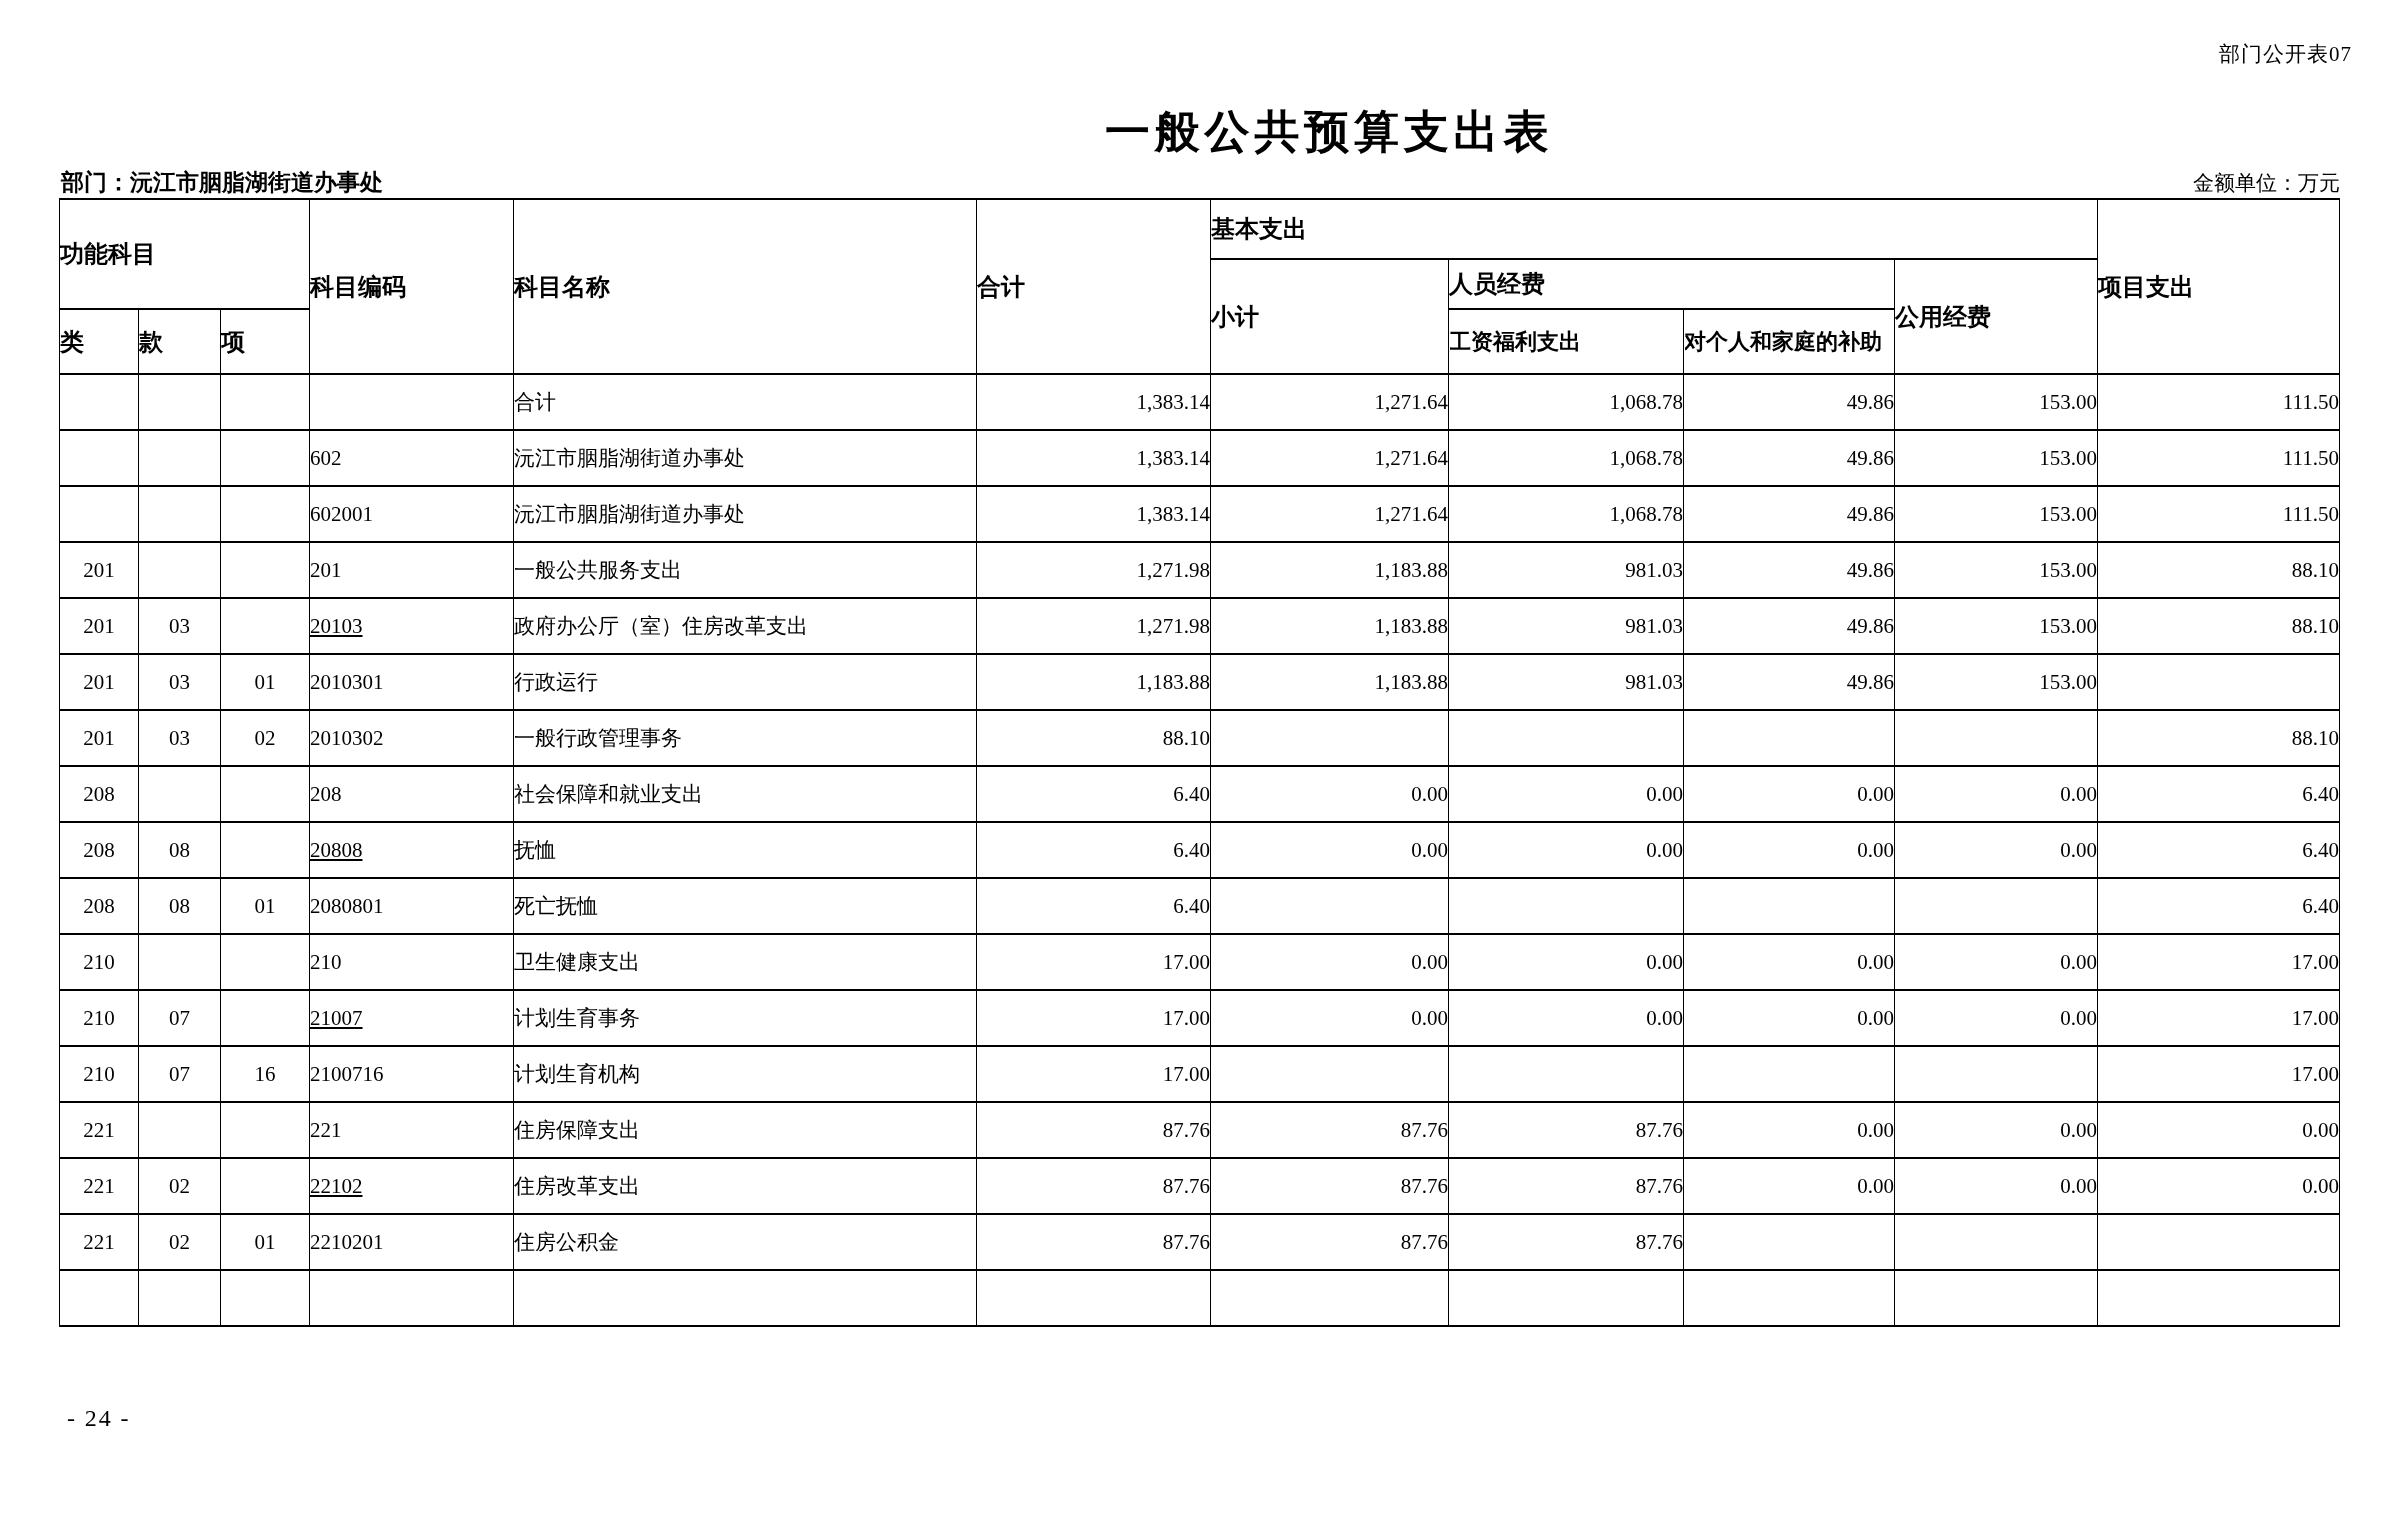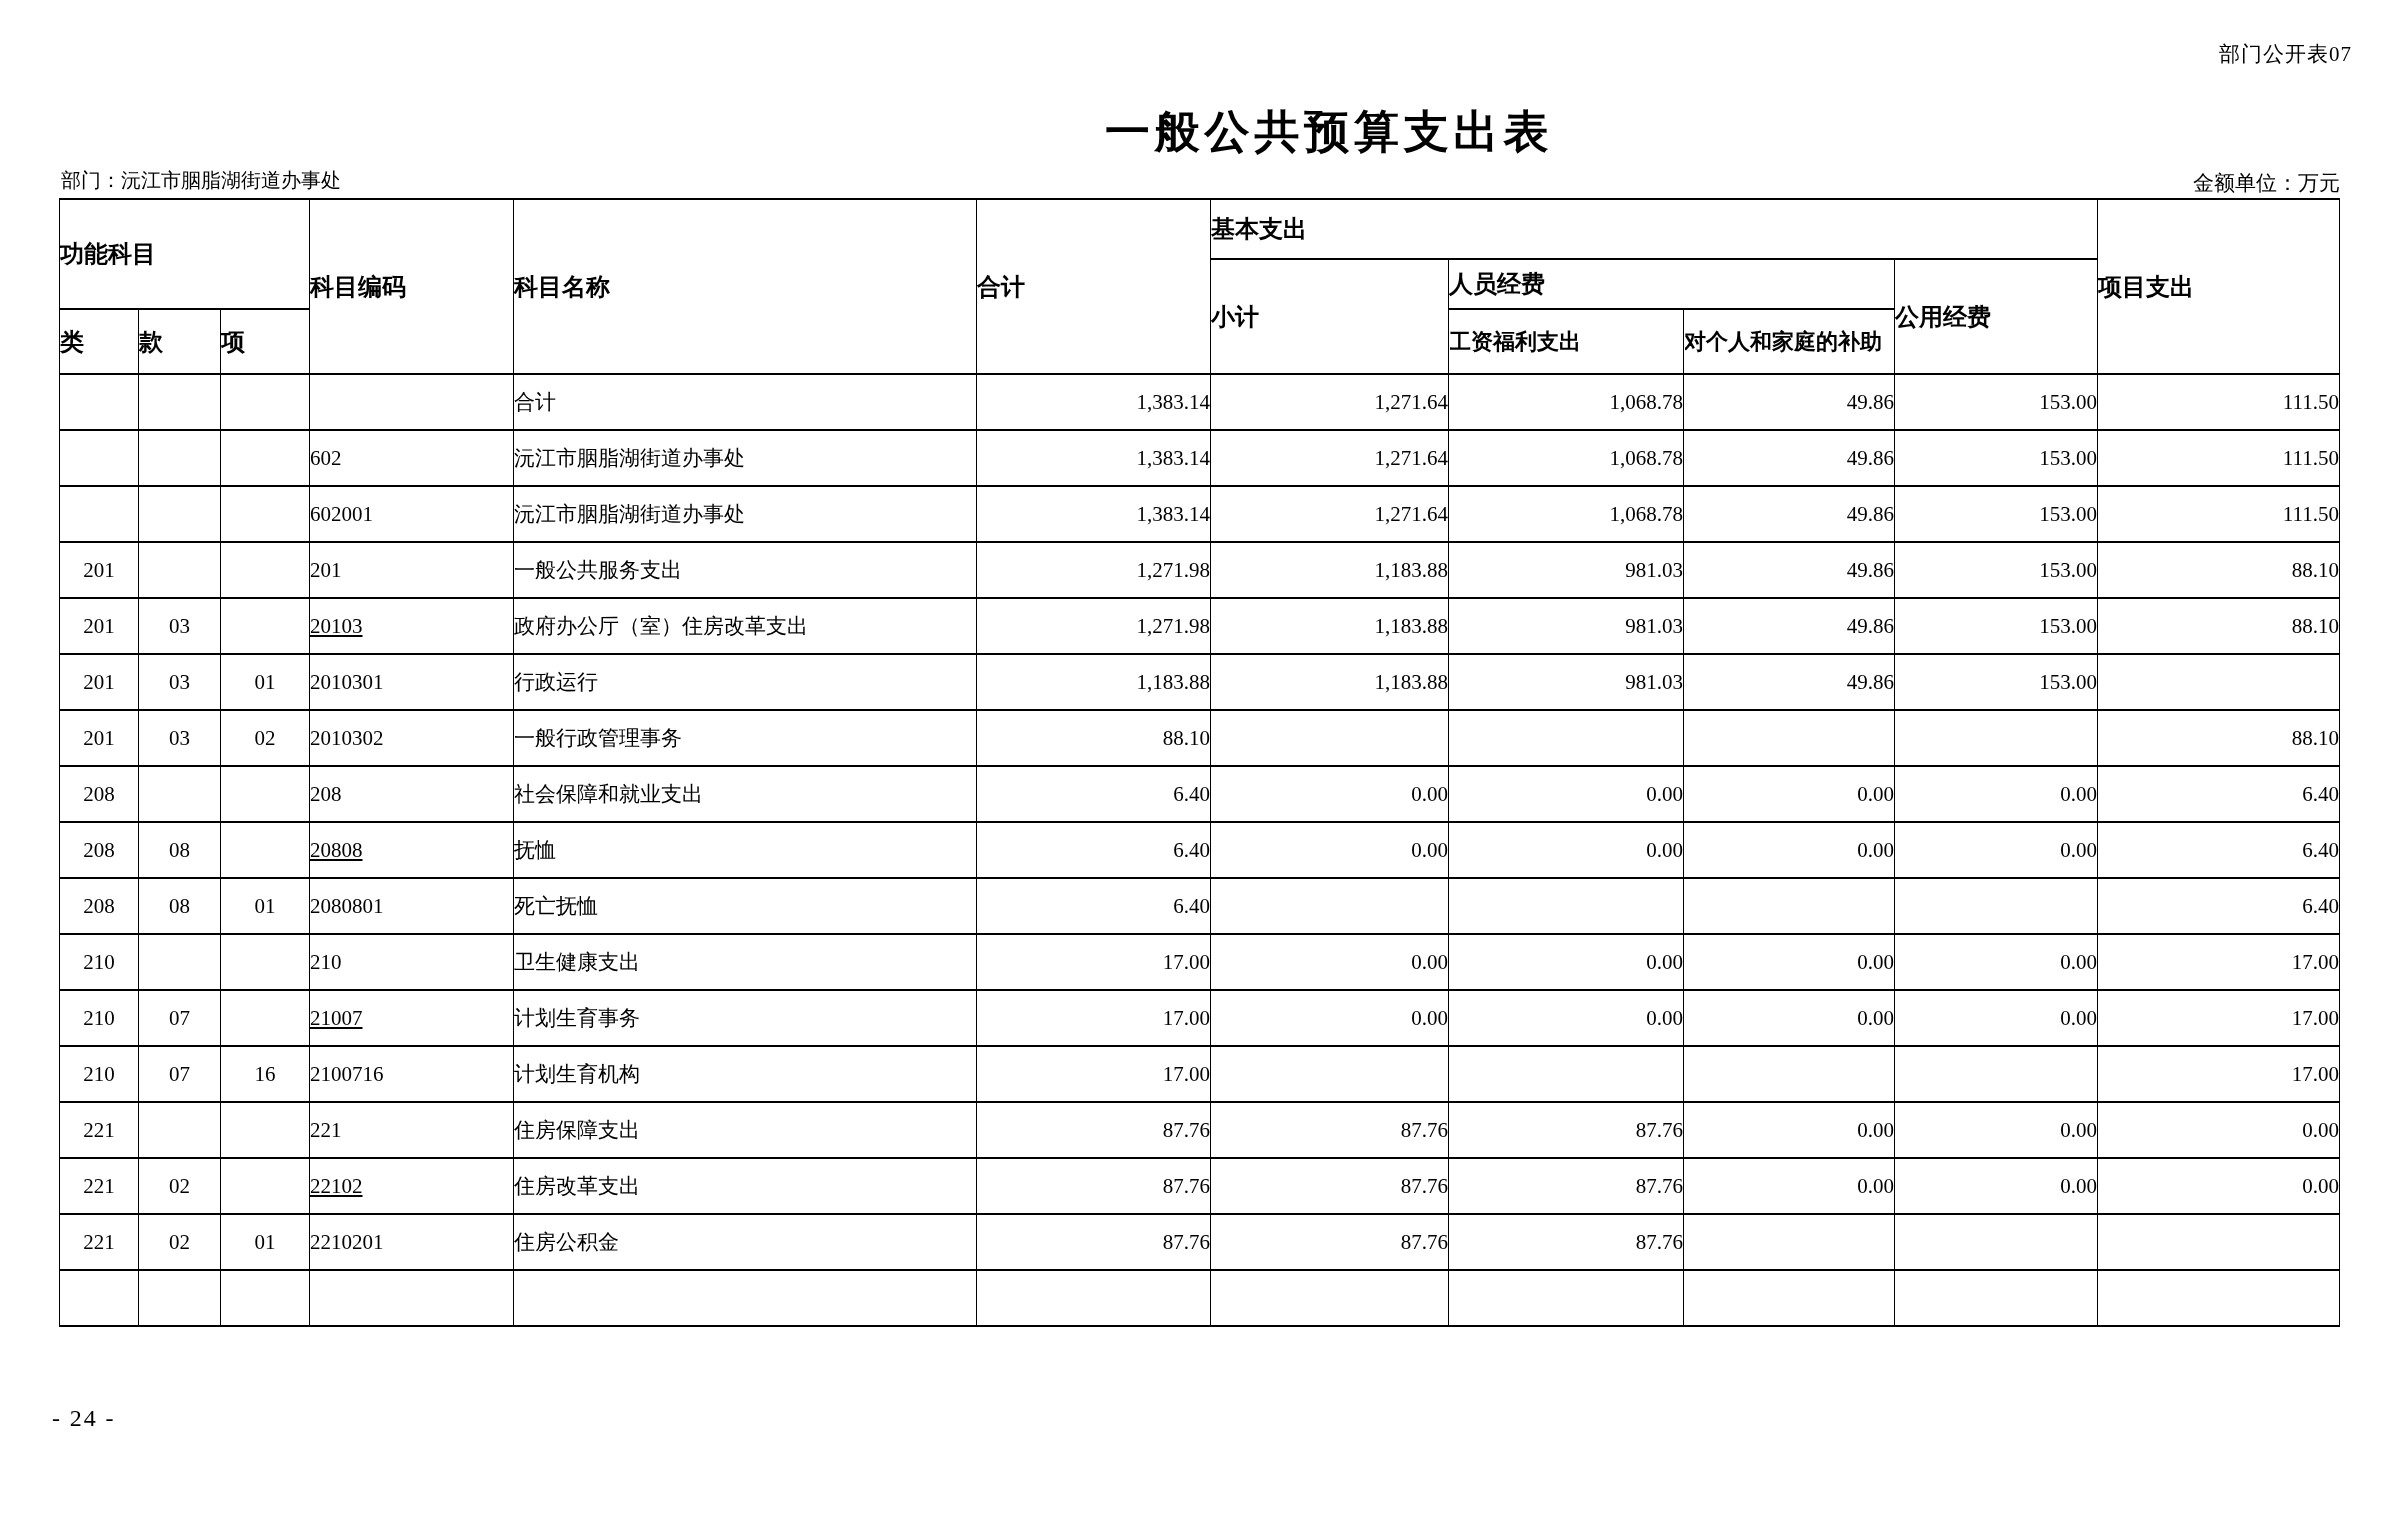--- a/index.html
+++ b/index.html
@@ -11,21 +11,21 @@
     position:absolute;top:40px;right:44px;
     font-size:21px;letter-spacing:1px;
   }
   .page-title{
     position:absolute;top:102px;left:1105px;
     font-size:45px;font-weight:bold;letter-spacing:4.8px;
     font-family:Liberation Sans, sans-serif;
   }
   .dept-label{
     position:absolute;top:167px;left:61px;
-    font-size:20px;font-weight:normal;
+    font-size:23px;font-weight:bold;
     font-family:"Liberation Sans","DejaVu Sans",sans-serif;
   }
   .unit-label{
     position:absolute;top:169px;right:56px;
     font-size:21px;
     margin-left:32px;
   }
   table.budget{
     position:absolute;top:198px;left:59px;
     border-collapse:collapse;table-layout:fixed;width:2281px;
@@ -53,21 +53,21 @@
   td.lv2{padding-left:39px;}
   td.lv3{padding-left:48px;text-decoration:underline;}
   td.lv4{padding-left:61px;}
   
   td.nlv0{padding-left:8.6px;}
   td.nlv1{padding-left:29px;}
   td.nlv2{padding-left:40px;margin-top:23px;}
   td.nlv3{padding-left:53px;}
   td.nlv4{padding-left:62px;}
   .page-number{
-    position:absolute;top:1405px;left:52px;font-size:24px;letter-spacing:1.9px;
+    position:absolute;top:1405px;left:67px;font-size:24px;letter-spacing:1.9px;
   }
 </style>
 </head>
 <body>
 
 <div class="corner-label">部门公开表07</div>
 <div class="page-title">一般公共预算支出表</div>
 <div class="dept-label">部门：沅江市胭脂湖街道办事处</div>
 <div class="unit-label">金额单位：万元</div>
 

